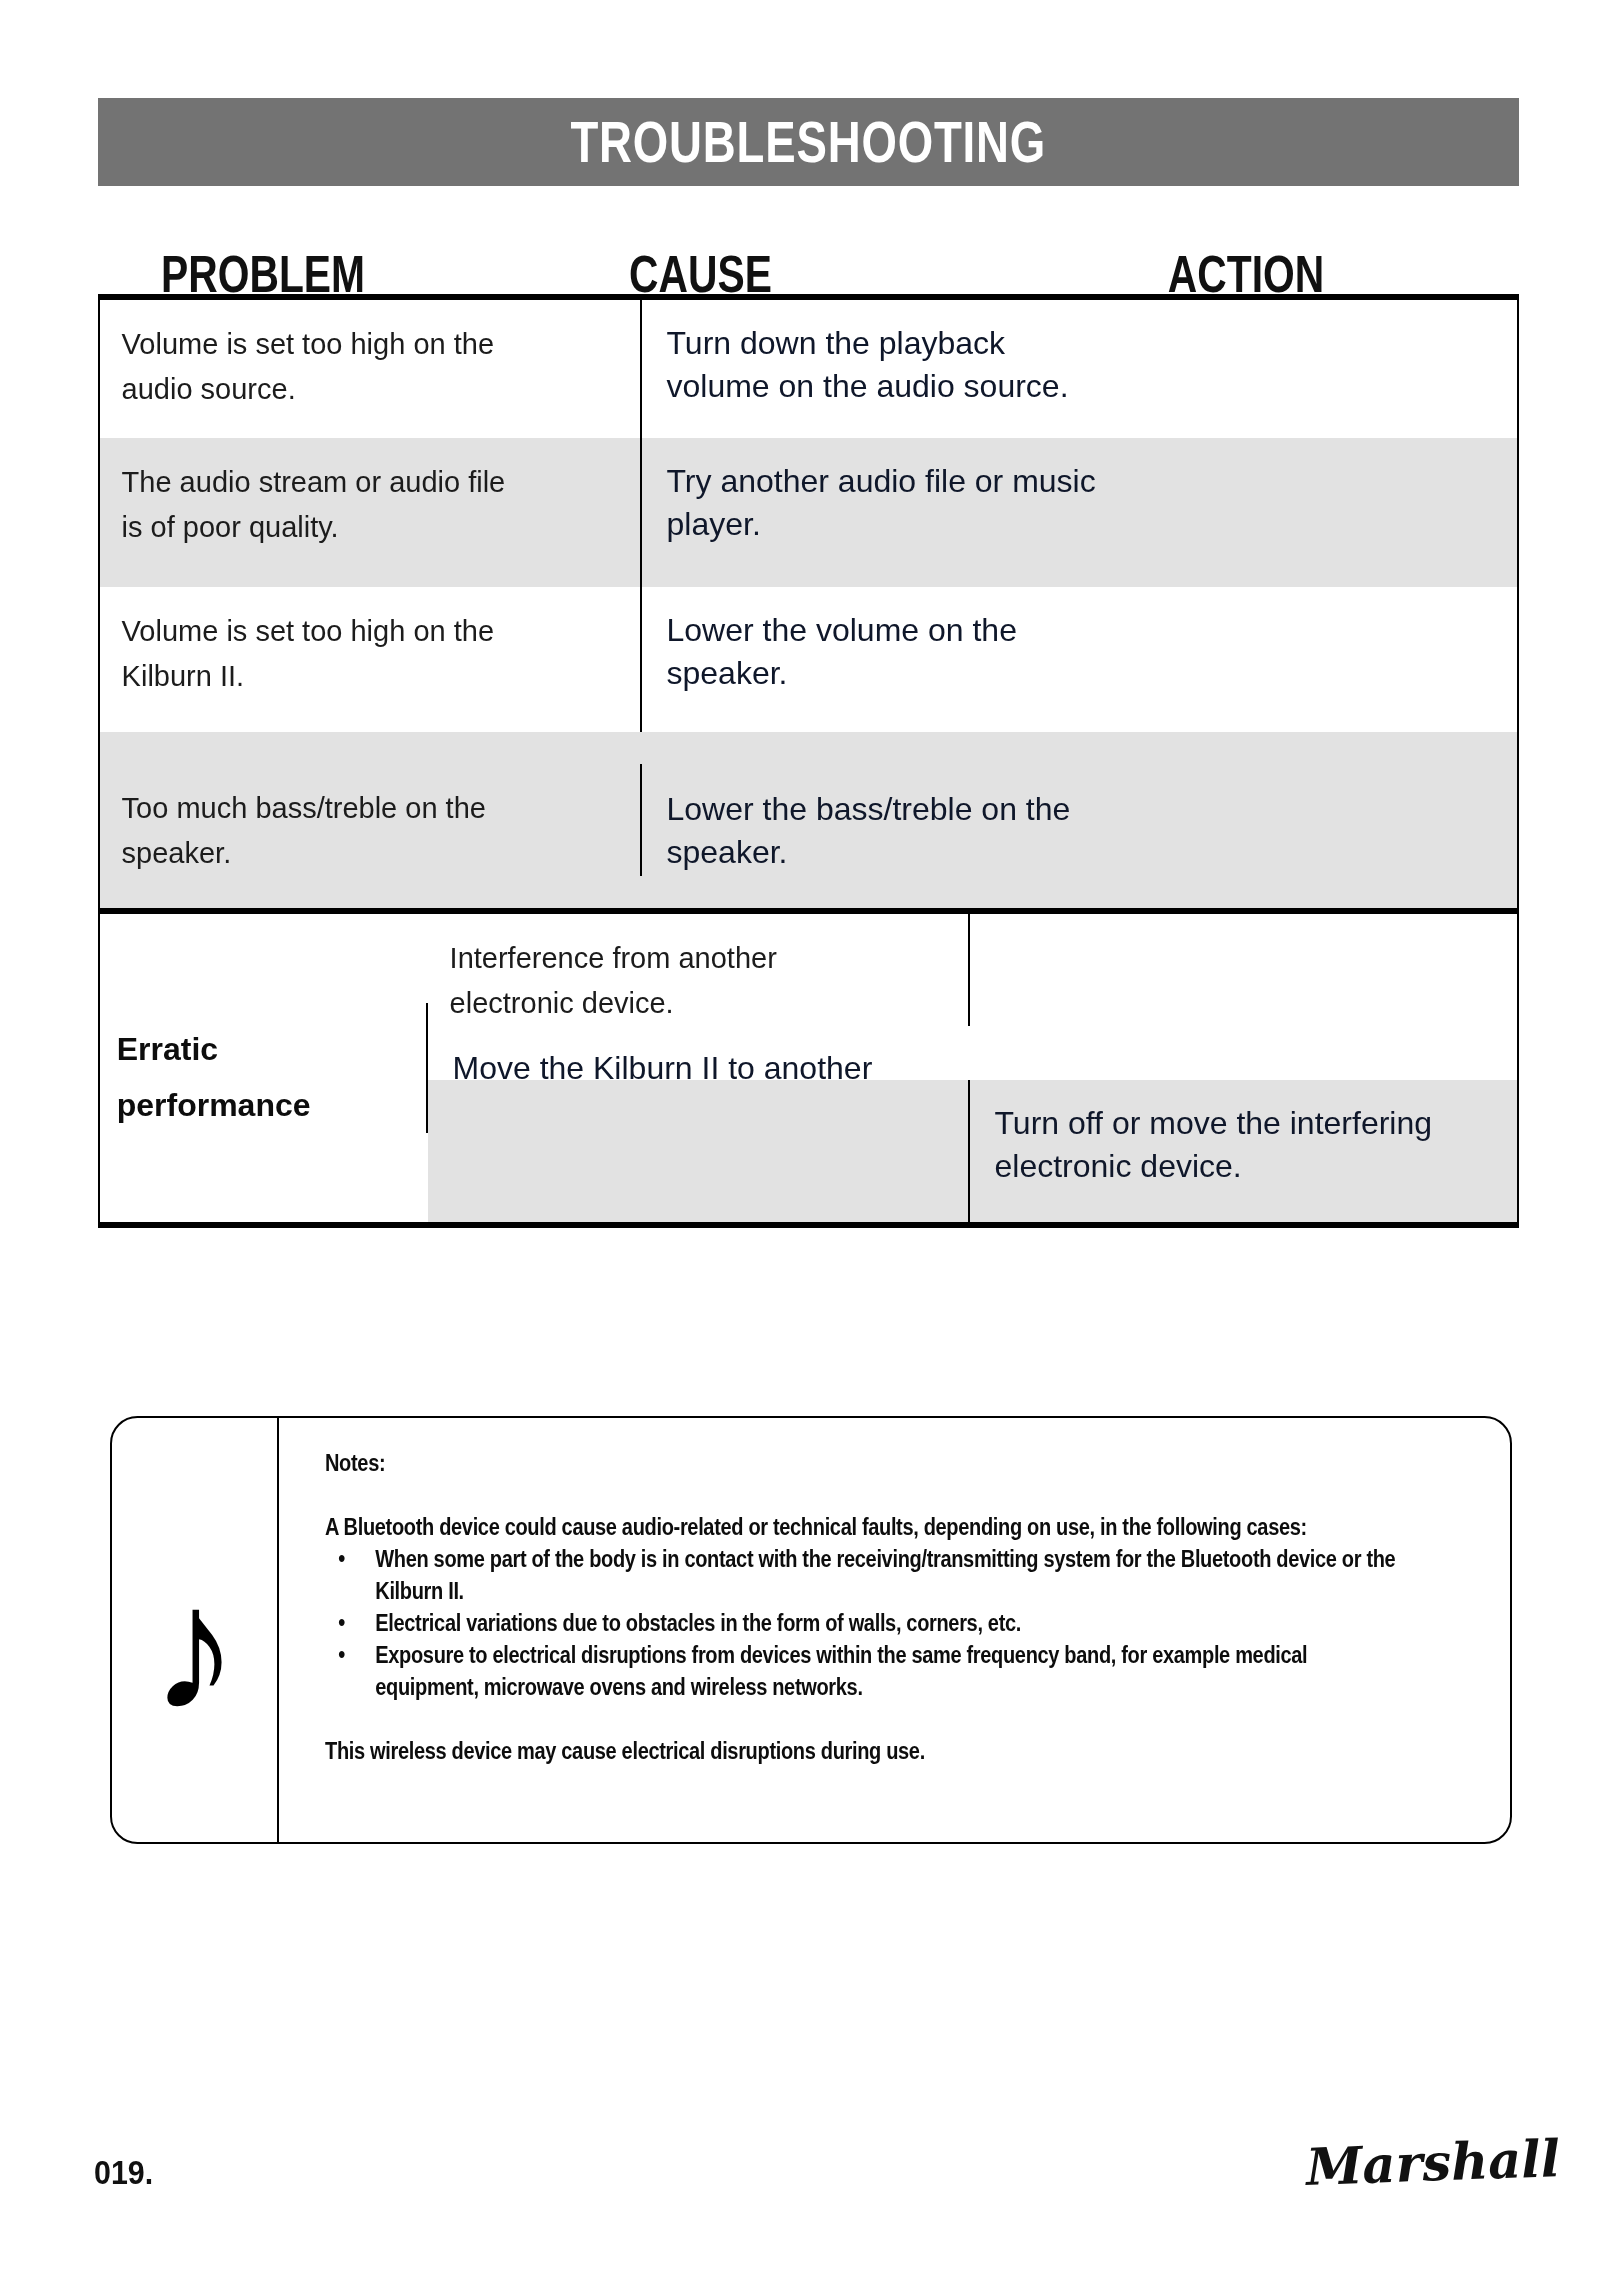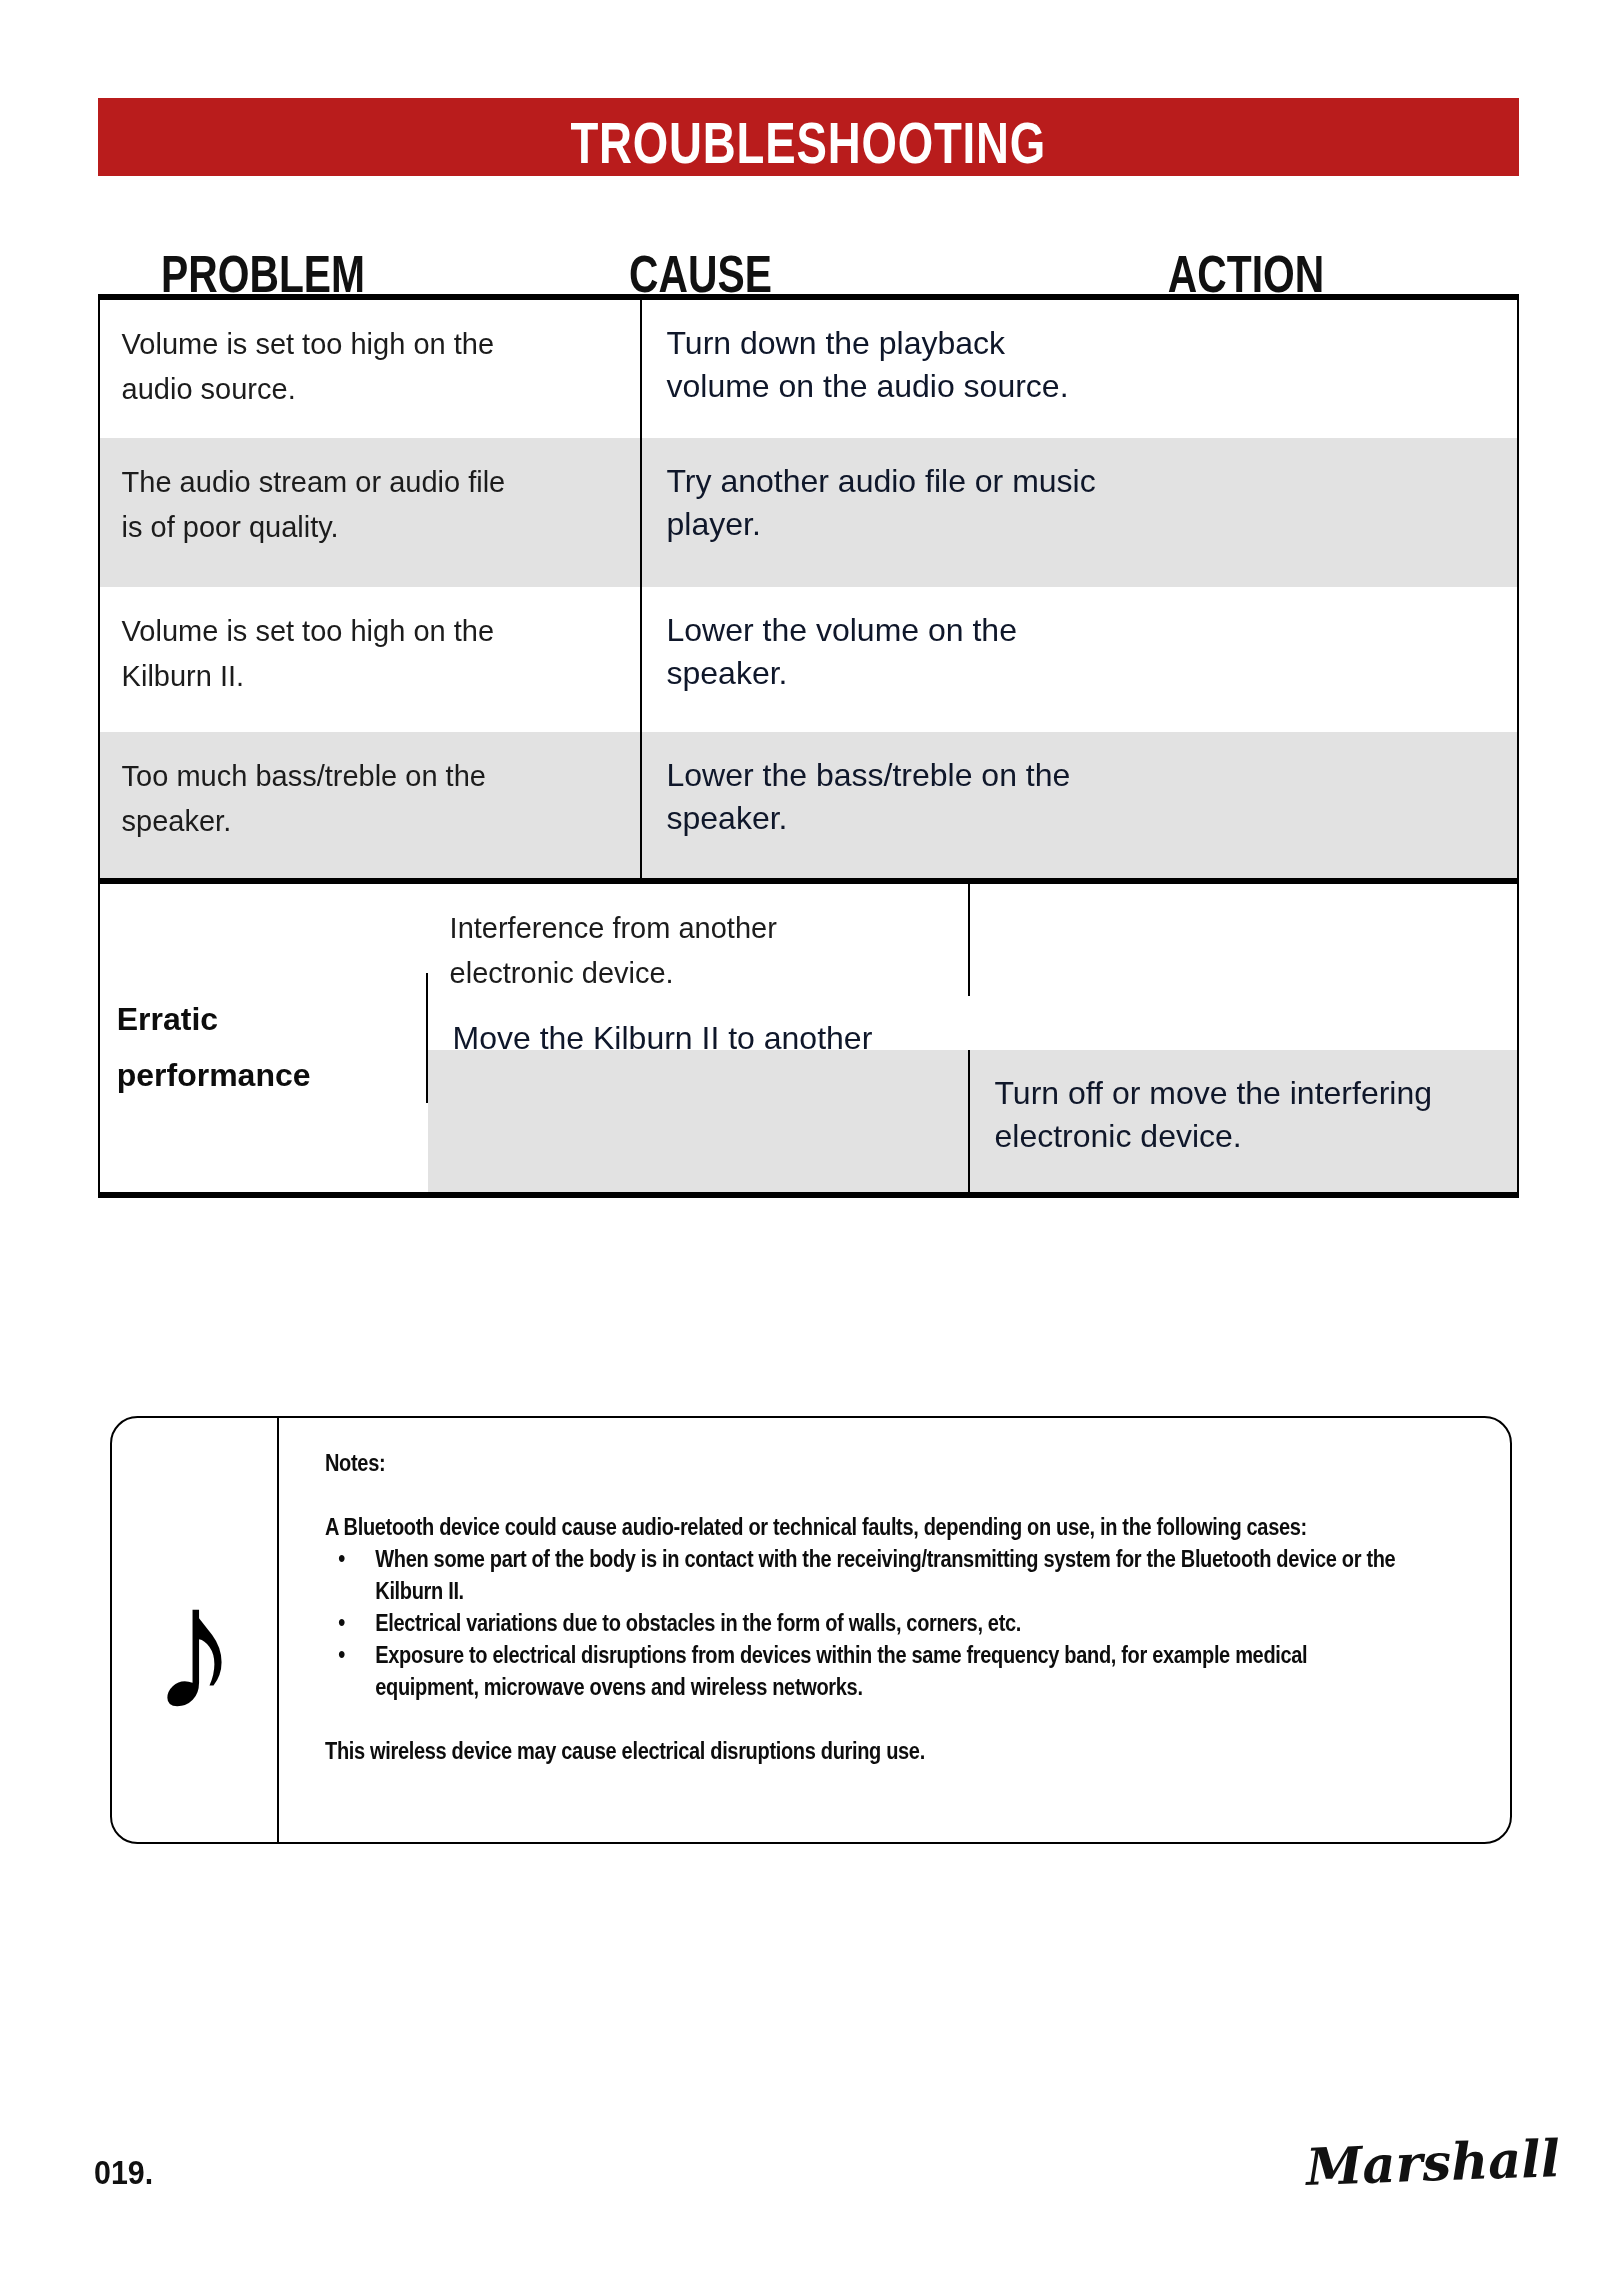--- a/index.html
+++ b/index.html
@@ -5,22 +5,22 @@
   * { margin:0; padding:0; box-sizing:border-box; }
   html,body { background:#ffffff; }
   body { font-family:"Liberation Sans", sans-serif; color:#111; }
   .page {
     position:relative; width:1621px; height:2293px; background:#ffffff;
     overflow:hidden; margin:0 auto;
   }
 
   
   .title-bar {
-    position:absolute; left:98px; top:98px; width:1421px; height:78px;
-    background:#b91c1c; display:flex; align-items:flex-end; justify-content:center;
+    position:absolute; left:98px; top:98px; width:1421px; height:88px;
+    background:#737373; display:flex; align-items:center; justify-content:center;
   }
   .title-text {
     color:#fff; font-size:57px; font-weight:bold; letter-spacing:1px;
     transform:scaleX(0.80); white-space:nowrap;
   }
 
   
   .col-headers {
     position:absolute; left:98px; top:222px; width:1421px; height:69px;
     display:flex; align-items:center;margin-top:18px;
@@ -54,21 +54,21 @@
     font-size:29px; line-height:45px; color:#1c1c1c; white-space:pre-line;
   }
   .action-cell {
     flex:1; padding:21.6px 34px 0 24.5px;
     font-size:32px; line-height:43px; color:#0f172a; white-space:pre-line;
   }
   
   .s1 .t-row:nth-child(1){ height:138px; }
   .s1 .t-row:nth-child(2){ height:149px; }
   .s1 .t-row:nth-child(3){ height:145px; }
-  .s1 .t-row:nth-child(4){ height:146px; }
+  .s1 .t-row:nth-child(4){ height:176px;align-items:center; }
   
   .s2 .t-row:nth-child(1){ height:166px;flex-direction:column; }
   .s2 .t-row:nth-child(2){ height:142px; }
 
   
   .notes-box {
     position:absolute; left:110px; top:1416px; width:1402px; height:428px;
     border:2px solid #000; border-radius:27.4px; display:flex; background:#fff;
     overflow:hidden;
   }

